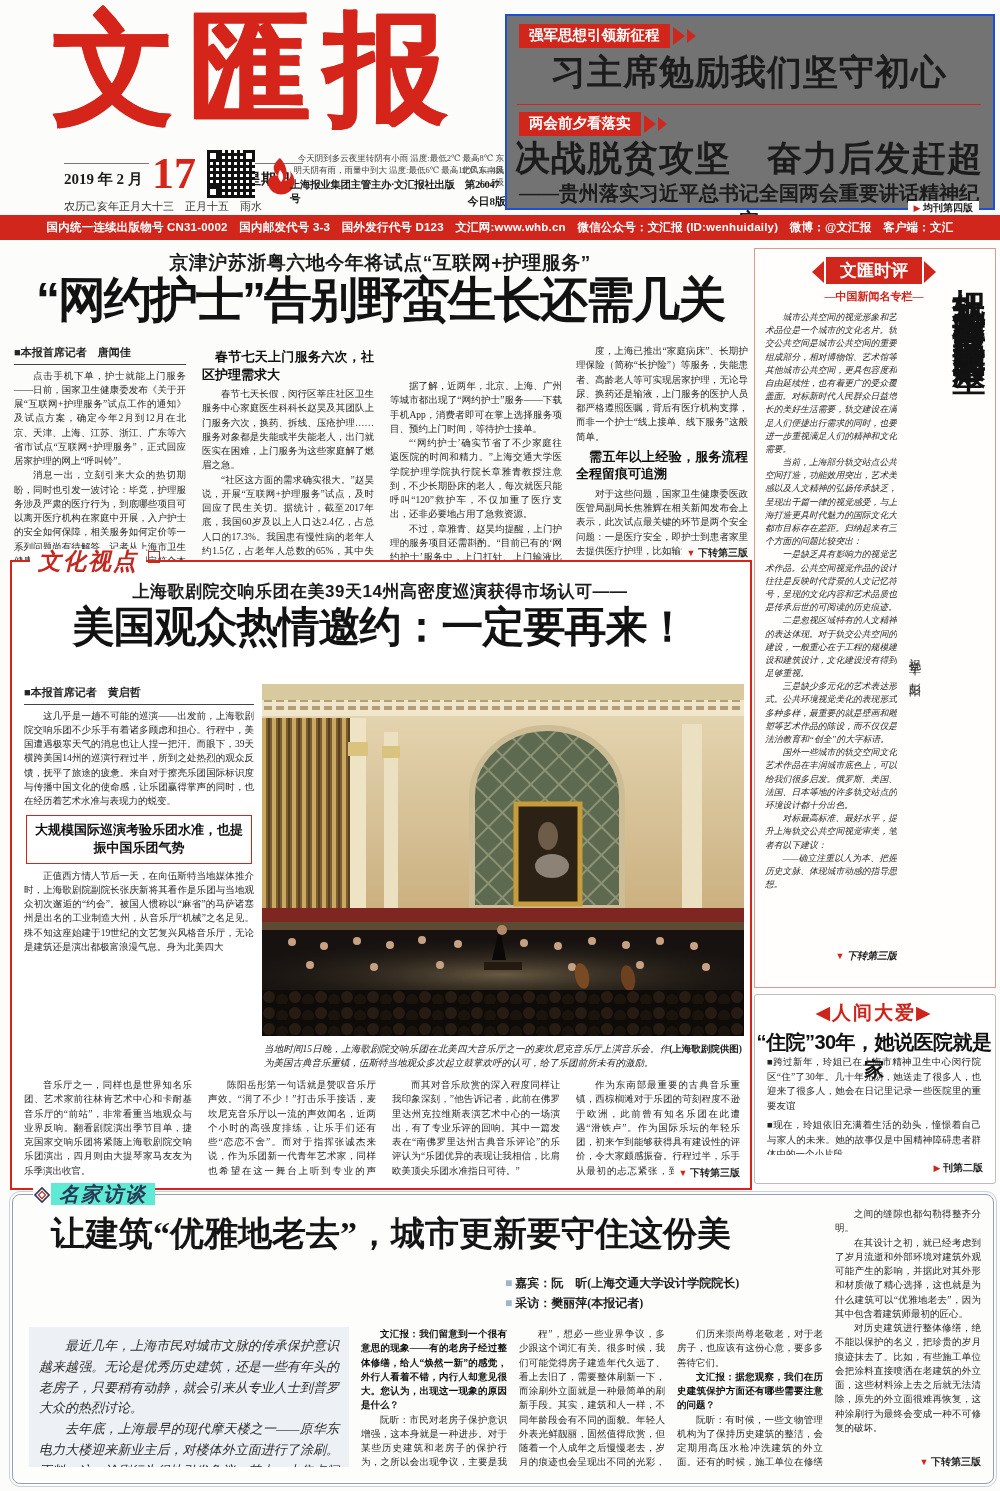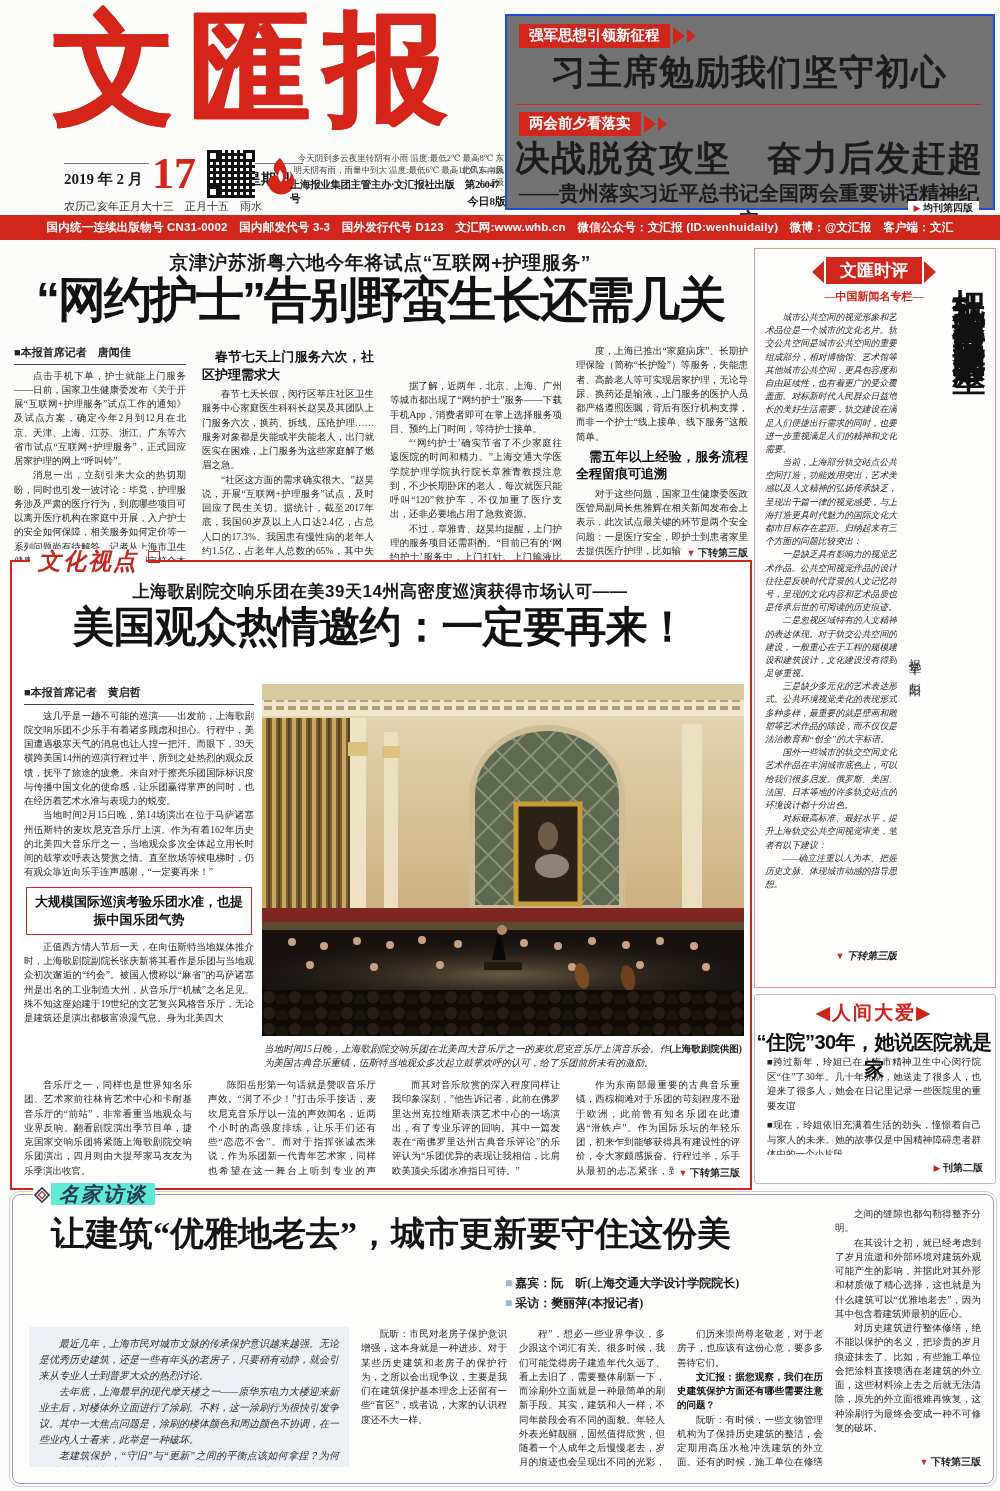--- a/index.html
+++ b/index.html
@@ -81,21 +81,21 @@
   .rjtext p{margin:0 0 4px;}
   .rjref{font-size:10px;font-weight:bold;text-align:right;}
   .rjref .m{color:#cf241b;font-size:9px;}
   
   .intbox{border:1.5px solid #93a0b4;outline:1px solid #c9d0dc;outline-offset:2px;border-radius:8px;background:#fdfdfc;}
   .intbadge{font-size:20px;font-weight:900;font-style:italic;color:#2a3a55;background:#5eead4;padding:0 8px;letter-spacing:2px;}
   .inthead{font-size:34px;font-weight:900;letter-spacing:0;color:#151515;}
   .guest{font-size:12px;font-weight:bold;color:#222;}
   .guest .sq{color:#9fb6c9;}
   .introblk{background:#edf1f6;padding:9px 10px;box-sizing:border-box;}
-  .introblk p{margin:0;text-indent:2em;font-size:10px;line-height:1.6;font-style:italic;text-align:justify;color:#2c2c2c;}
+  .introblk p{margin:0;text-indent:2em;font-size:13px;line-height:1.6;font-style:italic;text-align:justify;color:#2c2c2c;}
 </style>
 </head>
 <body>
 
 <div class="page">
 
   <div class="abs mast-title" style="left:52px;top:8px;">文匯报</div>
 
   <div class="abs rule" style="left:64px;top:163px;width:85px;"></div>
   <div class="abs rule" style="left:215px;top:163px;width:88px;"></div>
@@ -203,21 +203,20 @@
     <div class="abs" style="left:18px;top:-16px;">
       <span class="cultbadge">文化视点</span><span class="seal"></span>
     </div>
     <div class="abs kicker sans" style="left:0;top:18px;width:736px;font-size:17px;">上海歌剧院交响乐团在美39天14州高密度巡演获得市场认可——</div>
     <div class="abs bighead sans" style="left:0;top:42px;width:736px;font-size:42px;letter-spacing:-1px;">美国观众热情邀约：一定要再来！</div>
 
     <div class="col" style="left:12px;top:122px;width:230px;height:388px;">
       <p class="byline">■本报首席记者　黄启哲</p>
       <div>
           <p>这几乎是一趟不可能的巡演——出发前，上海歌剧院交响乐团不少乐手有着诸多顾虑和担心。行程中，美国遭遇极寒天气的消息也让人捏一把汗。而眼下，39天横跨美国14州的巡演行程过半，所到之处热烈的观众反馈，抚平了旅途的疲惫。来自对于擦亮乐团国际标识度与传播中国文化的使命感，让乐团赢得掌声的同时，也在经历着艺术水准与表现力的蜕变。</p>
-          <p>当地时间2月15日晚，第14场演出在位于马萨诸塞州伍斯特的麦坎尼克音乐厅上演。作为有着162年历史的北美四大音乐厅之一，当地观众多次全体起立用长时间的鼓掌欢呼表达赞赏之情。直至散场等候电梯时，仍有观众靠近向乐手连声感谢，“一定要再来！”</p>
         </div>
       <p class="boxhd">大规模国际巡演考验乐团水准，也提振中国乐团气势</p>
       <div>
           <p>正值西方情人节后一天，在向伍斯特当地媒体推介时，上海歌剧院副院长张庆新将其看作是乐团与当地观众初次邂逅的“约会”。被国人惯称以“麻省”的马萨诸塞州是出名的工业制造大州，从音乐厅“机械”之名足见。殊不知这座始建于19世纪的文艺复兴风格音乐厅，无论是建筑还是演出都极富浪漫气息。身为北美四大</p>
         </div>
     </div>
 
     <div class="abs" style="left:250px;top:122px;width:482px;height:352px;">
       <svg width="482" height="352" viewBox="0 0 482 352" preserveAspectRatio="none">
         <defs>
@@ -357,20 +356,21 @@
     <div class="abs introblk" style="left:16px;top:132px;width:320px;height:140px;overflow:hidden;">
       <div>
           <p>最近几年，上海市民对城市文脉的传承保护意识越来越强。无论是优秀历史建筑，还是一些有年头的老房子，只要稍有动静，就会引来从专业人士到普罗大众的热烈讨论。</p>
           <p>去年底，上海最早的现代摩天楼之一——原华东电力大楼迎来新业主后，对楼体外立面进行了涂刷。不料，这一涂刷行为很快引发争议。其中一大焦点问题是，涂刷的楼体颜色和周边颜色不协调，在一些业内人士看来，此举是一种破坏。</p>
           <p>老建筑保护，“守旧”与“更新”之间的平衡点该如何拿捏？为何一些以保护为初衷的修缮行为，有时却会弄巧成拙进而造成破坏？对此，上海交通大学设计学院院长、澳大利亚新南威尔士大学城市建筑环境学院原副院长阮昕教授日前就相关话题接受了本报记者专访。</p>
         </div>
     </div>
 
     <div class="col" style="left:348px;top:132px;width:146px;height:140px;">
       <div>
+          <p class="bold-p">文汇报：我们留意到一个很有意思的现象——有的老房子经过整体修缮，给人“焕然一新”的感觉，外行人看着不错，内行人却意见很大。您认为，出现这一现象的原因是什么？</p>
           <p>阮昕：市民对老房子保护意识增强，这本身就是一种进步。对于某些历史建筑和老房子的保护行为，之所以会出现争议，主要是我们在建筑保护基本理念上还留有一些“盲区”，或者说，大家的认识程度还不大一样。</p>
         </div>
     </div>
     <div class="col" style="left:506px;top:132px;width:146px;height:140px;">
       <div>
           <p>程”，想必一些业界争议，多少跟这个词汇有关。很多时候，我们可能觉得房子建造年代久远了、看上去旧了，需要整体刷新一下，而涂刷外立面就是一种最简单的刷新手段。其实，建筑和人一样，不同年龄段会有不同的面貌。年轻人外表光鲜靓丽，固然值得欣赏，但随着一个人成年之后慢慢老去，岁月的痕迹也会呈现出不同的光彩，散发出不同的味道。同样的，建筑也会接受时间的洗礼，优雅地老去，越老越有味道。</p>
         </div>
     </div>
     <div class="col" style="left:664px;top:132px;width:146px;height:140px;">
       <div>

